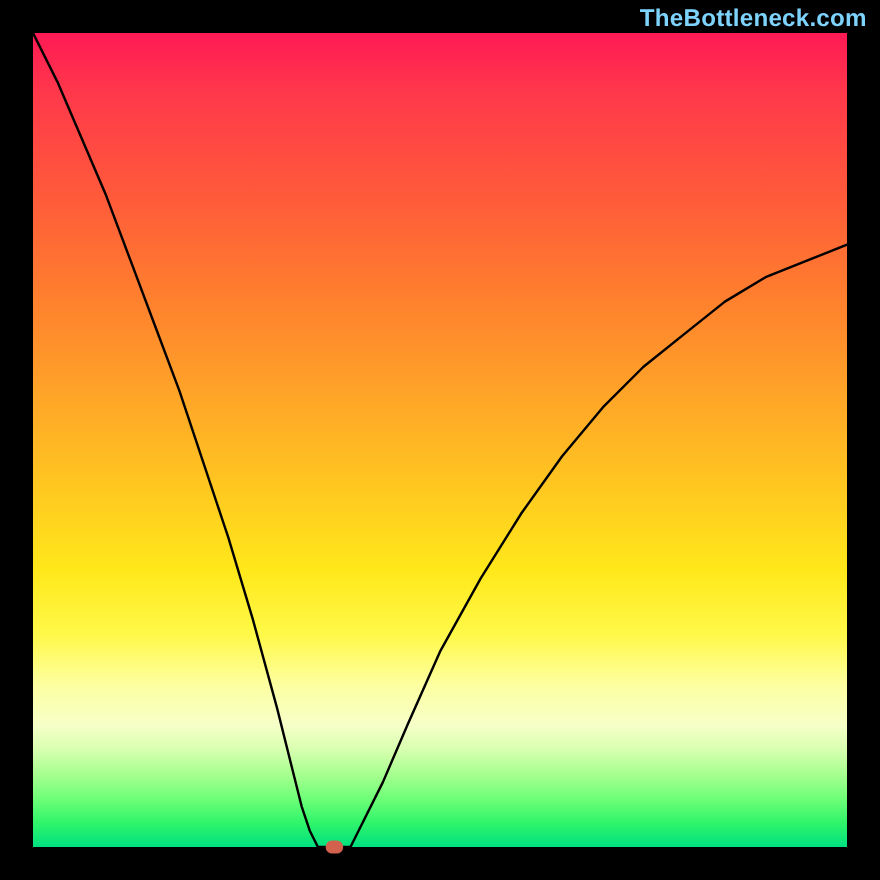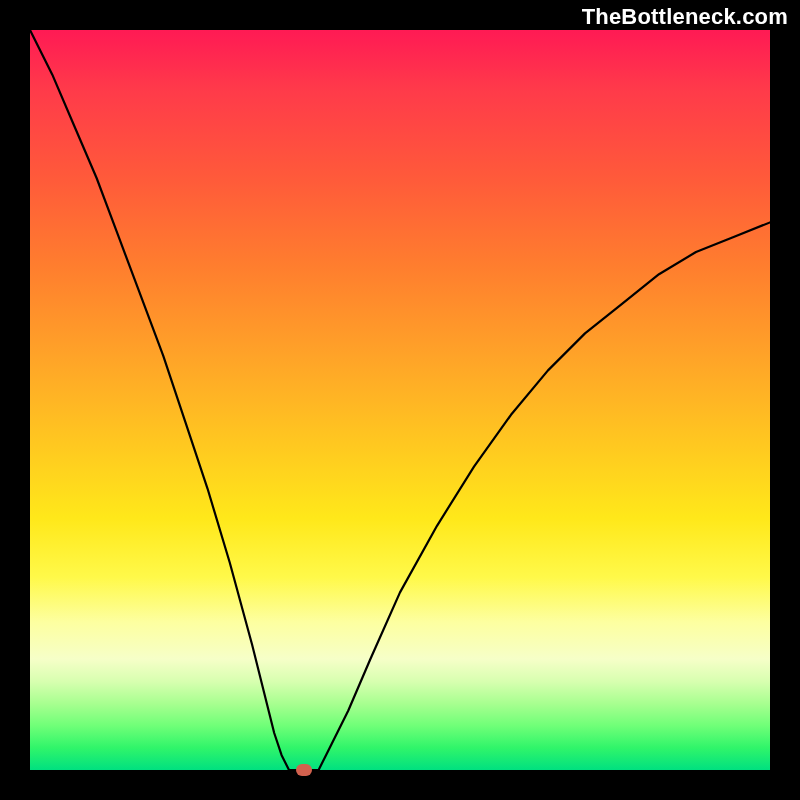--- a/index.html
+++ b/index.html
@@ -49,21 +49,21 @@
     position: absolute;
     left: 0;
     top: 0;
     width: 740px;
     height: 740px;
   }
   .watermark {
     position: absolute;
     top: 4px;
     right: 12px;
-    color: #ffffff;
+    color: #7dd3fc;
     font-size: 22px;
     font-weight: 600;
     letter-spacing: 0.2px;
     user-select: none;
   }
   .dot {
     position: absolute;
     width: 16px;
     height: 12px;
     border-radius: 6px;

